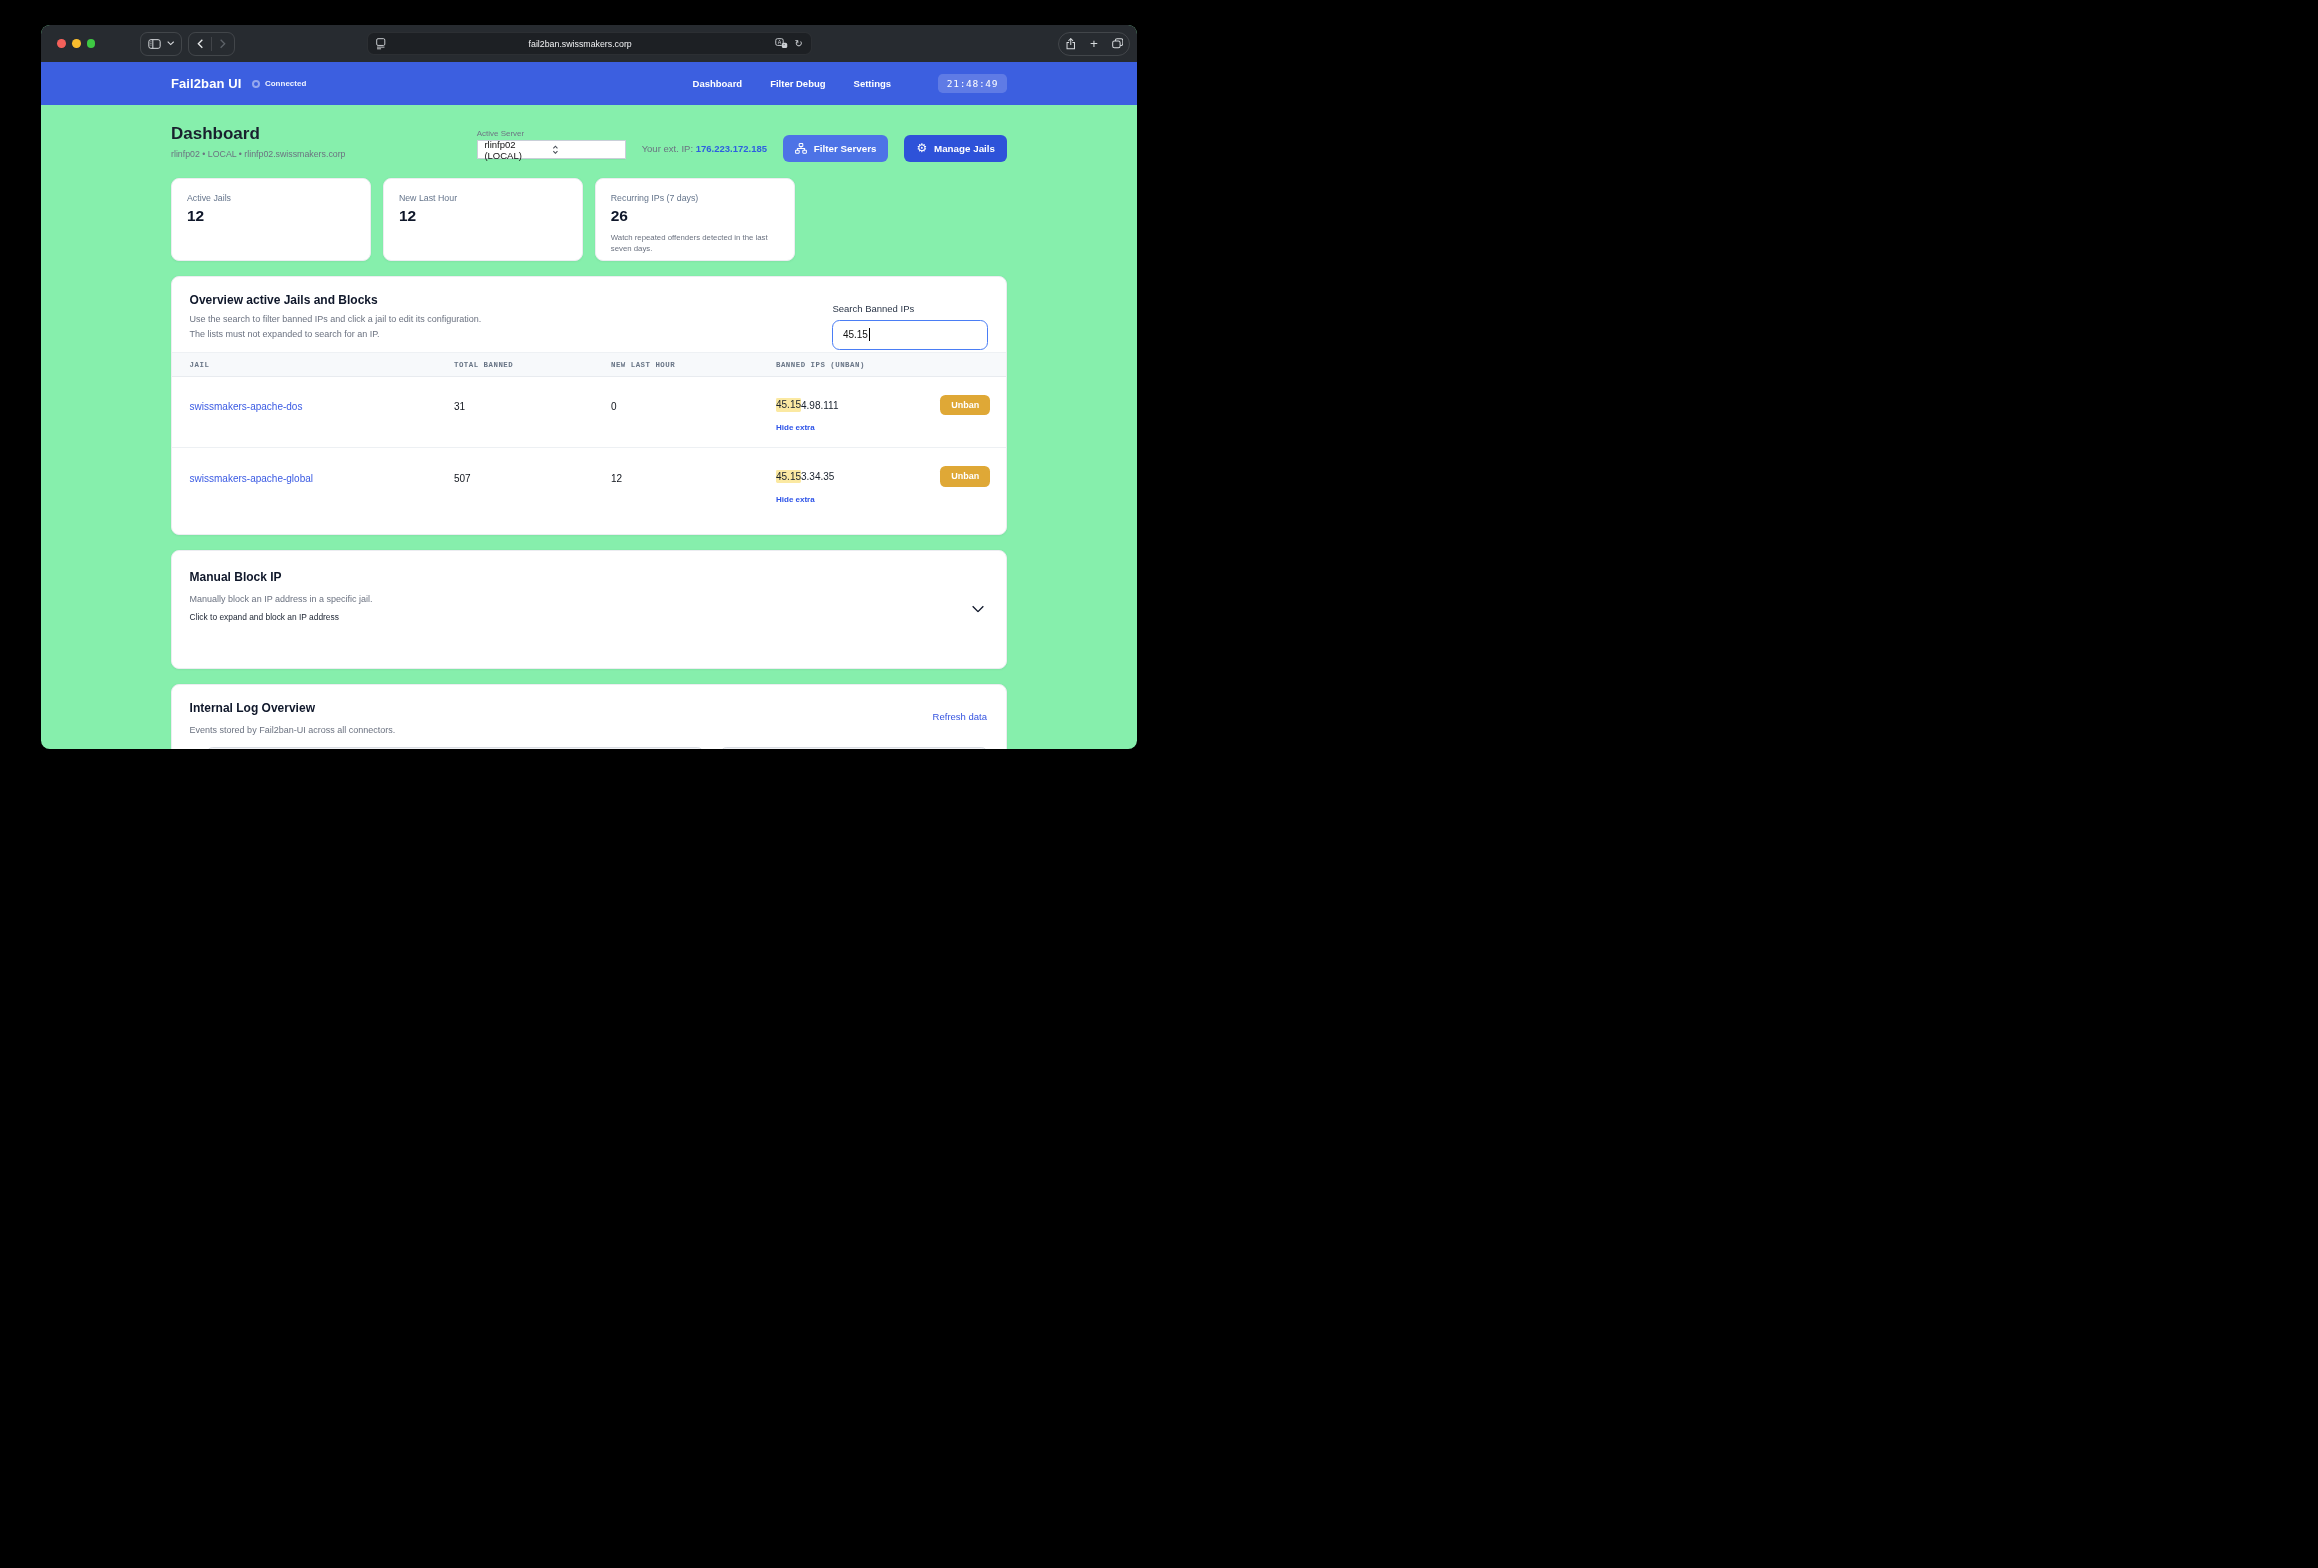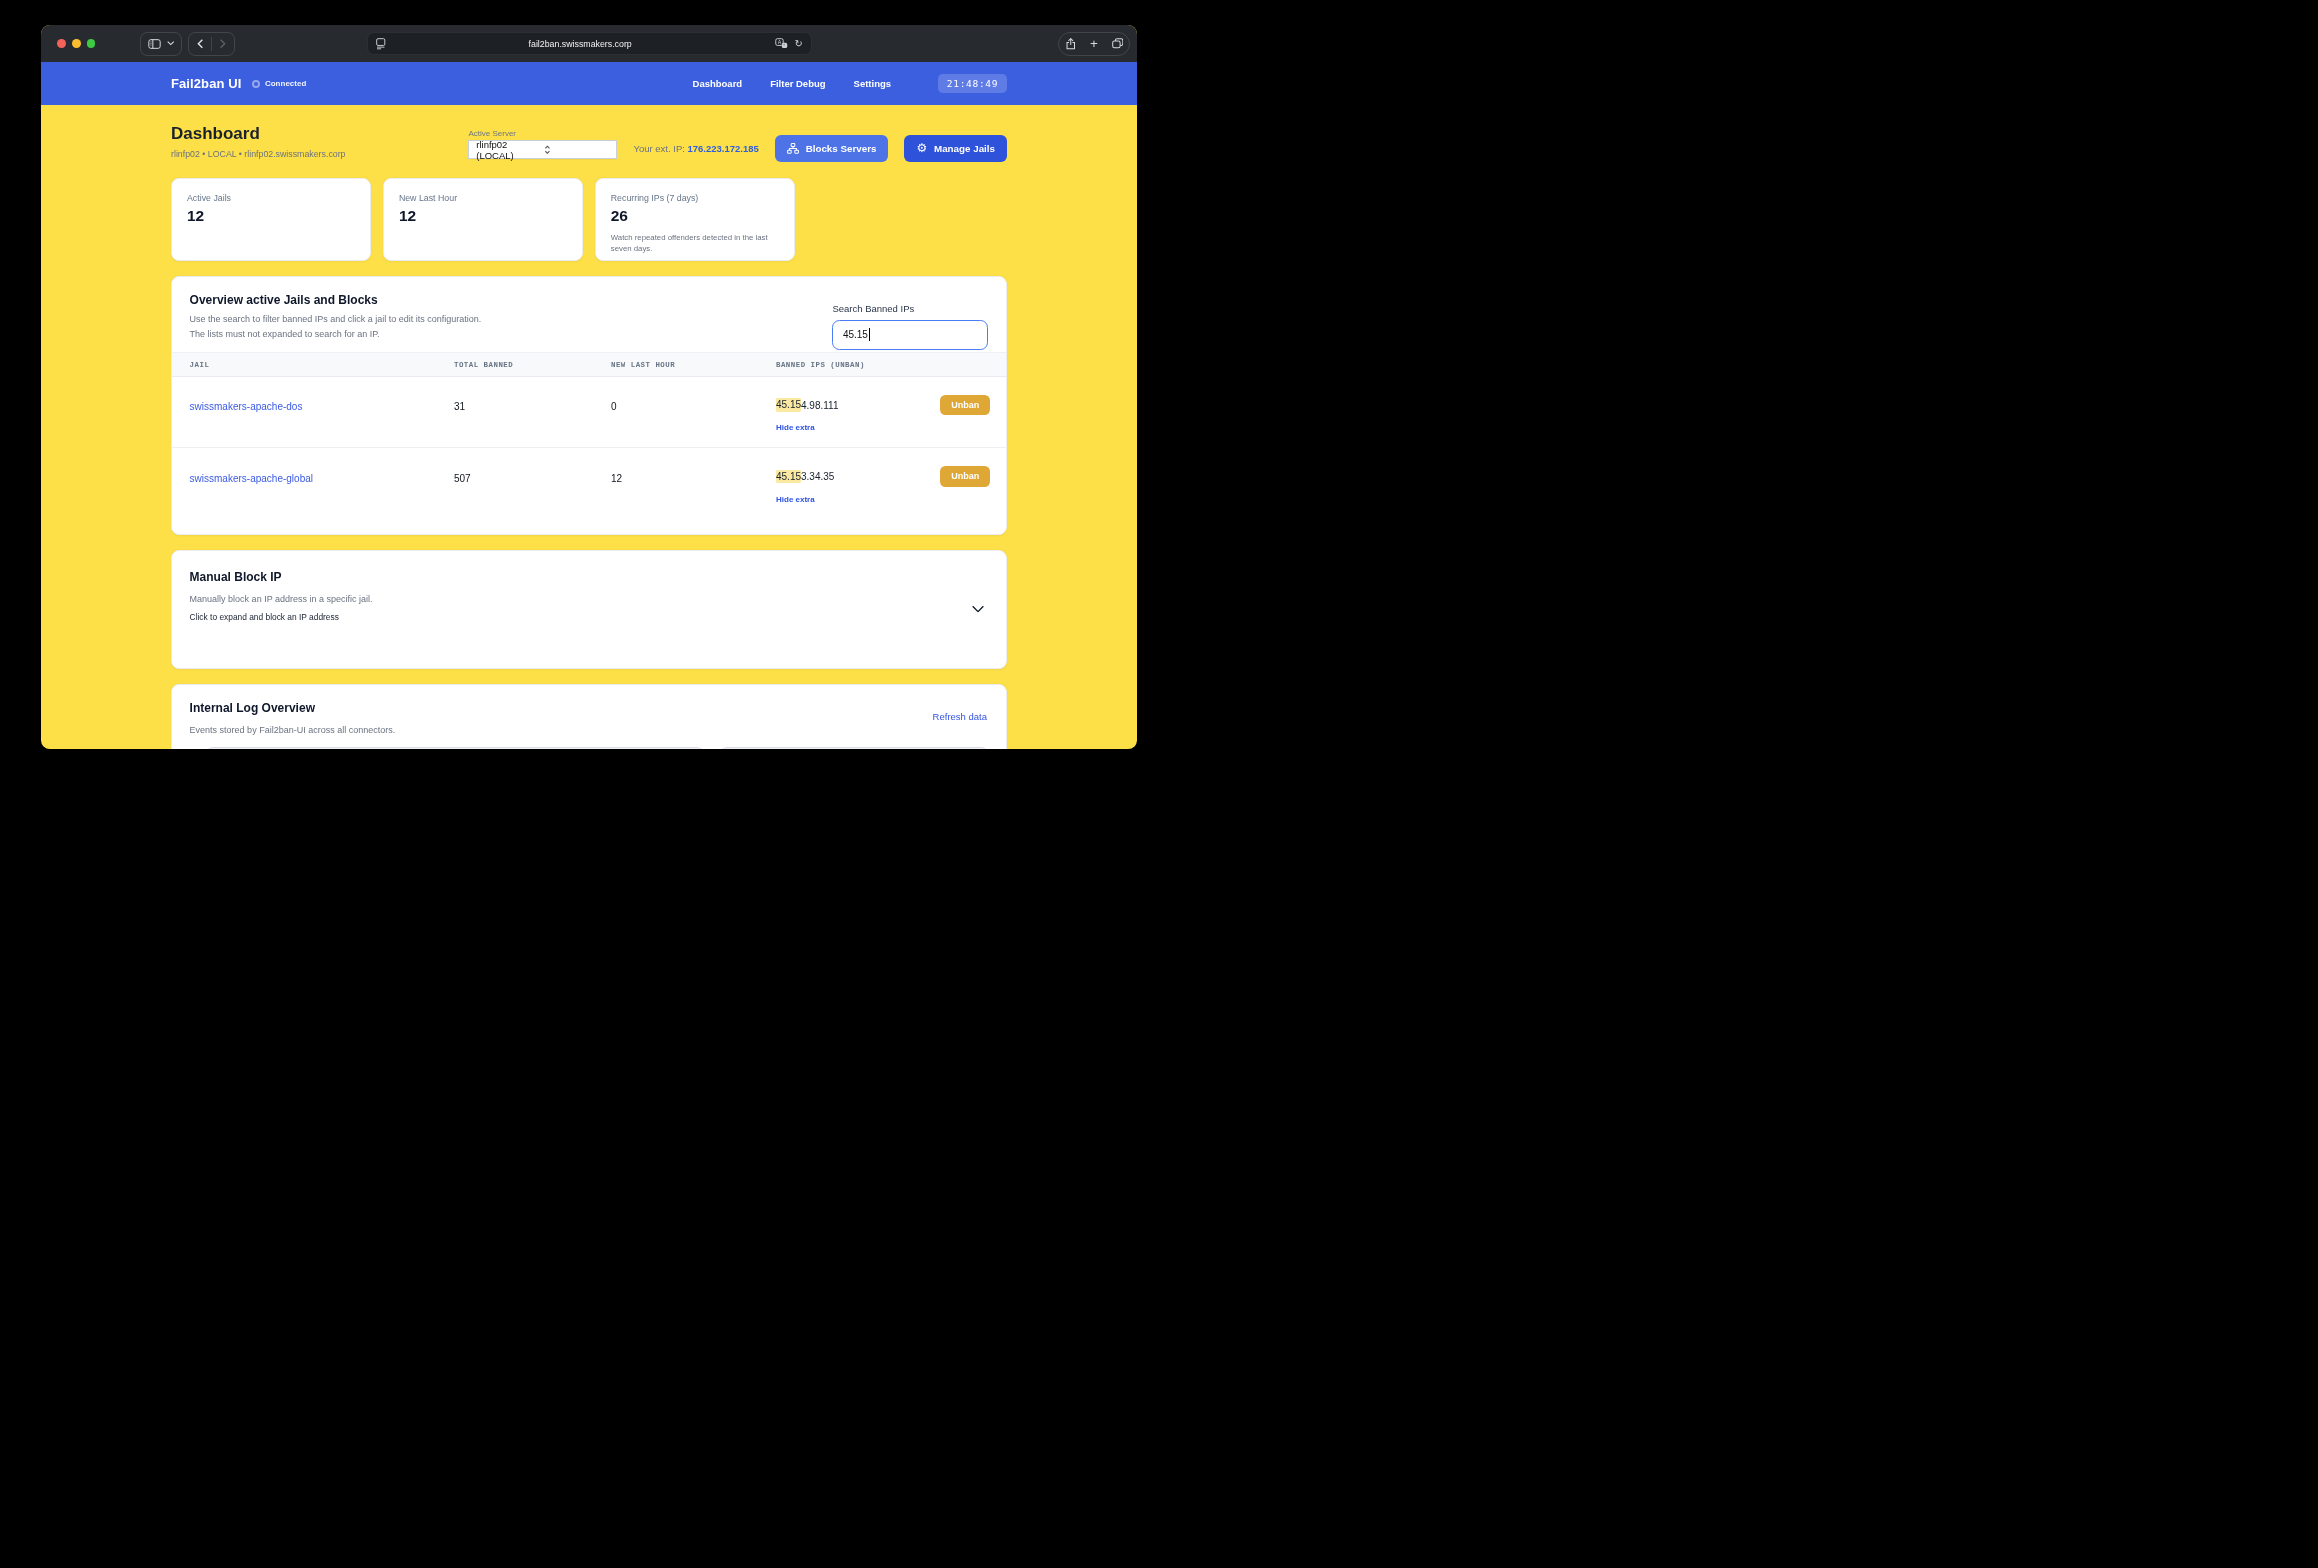--- a/index.html
+++ b/index.html
@@ -2,21 +2,21 @@
 <html style="--nav-blue: #3c5fe0; --btn-light-blue: #4d73e6; --btn-dark-blue: #2e52d9; --link-blue: #3554e0; --amber: #dfa836; --highlight: #fbe9a2; --focus-ring: #4a7df5;font-size:10.8px"><head>
 <meta charset="utf-8">
 <style>
   :root{
     --nav-blue:#3c5fe0; --btn-light-blue:#4d73e6; --btn-dark-blue:#2e52d9;
     --link-blue:#3554e0; --amber:#dfa836; --highlight:#fbe9a2; --focus-ring:#4a7df5;
   }
   *{margin:0;padding:0;box-sizing:border-box;}
   html,body{width:1159px;height:784px;overflow:hidden;}
   body{background:#000;font-family:"Liberation Sans","DejaVu Sans",sans-serif;}
-  .window{position:absolute;left:41px;top:25px;width:1096px;height:724px;border-radius:8.8px;overflow:hidden;background:#fde047;}
+  .window{position:absolute;left:41px;top:25px;width:1096px;height:724px;border-radius:8.8px;overflow:hidden;background:#86efac;}
   
   .toolbar{position:relative;height:37px;background:#272b30;}
   .traffic{position:absolute;left:16px;top:14px;display:flex;gap:6px;}
   .light{width:8.8px;height:8.8px;border-radius:50%;}
   .light.red{background:#f4605a}.light.yellow{background:#f9bd2e}.light.green{background:#3ec943}
   .tb-pill{position:absolute;top:6.8px;height:24px;border:0.7px solid rgba(255,255,255,.13);border-radius:7.4px;display:flex;align-items:center;justify-content:center;}
   .pill-sidebar{left:99px;width:42px;gap:5.4px;}
   .pill-nav{left:147px;width:47px;}
   .pill-nav .half{flex:1;display:flex;align-items:center;justify-content:center;height:100%;}
   .pill-nav .divider{width:0.7px;height:13.5px;background:rgba(255,255,255,.12);}
@@ -219,21 +219,21 @@
           </div>
           <button class="btn servers">
             <span>
               <svg width="12" height="10.8" viewBox="0 0 20 18" fill="none" stroke="#fff" stroke-width="1.7">
                 <rect x="7" y="1" width="6" height="5" rx="1"></rect>
                 <rect x="1" y="12" width="6" height="5" rx="1"></rect>
                 <rect x="13" y="12" width="6" height="5" rx="1"></rect>
                 <path d="M10 6v3M4 12V9h12v3"></path>
               </svg>
             </span>
-            <span>Blocks Servers</span>
+            <span>Filter Servers</span>
           </button>
           <button class="btn jails">
             <span class="gear-glyph">⚙</span>
             <span>Manage Jails</span>
           </button>
         </div>
       </div>
 
       <div class="stats">
         <div class="card stat-card">

